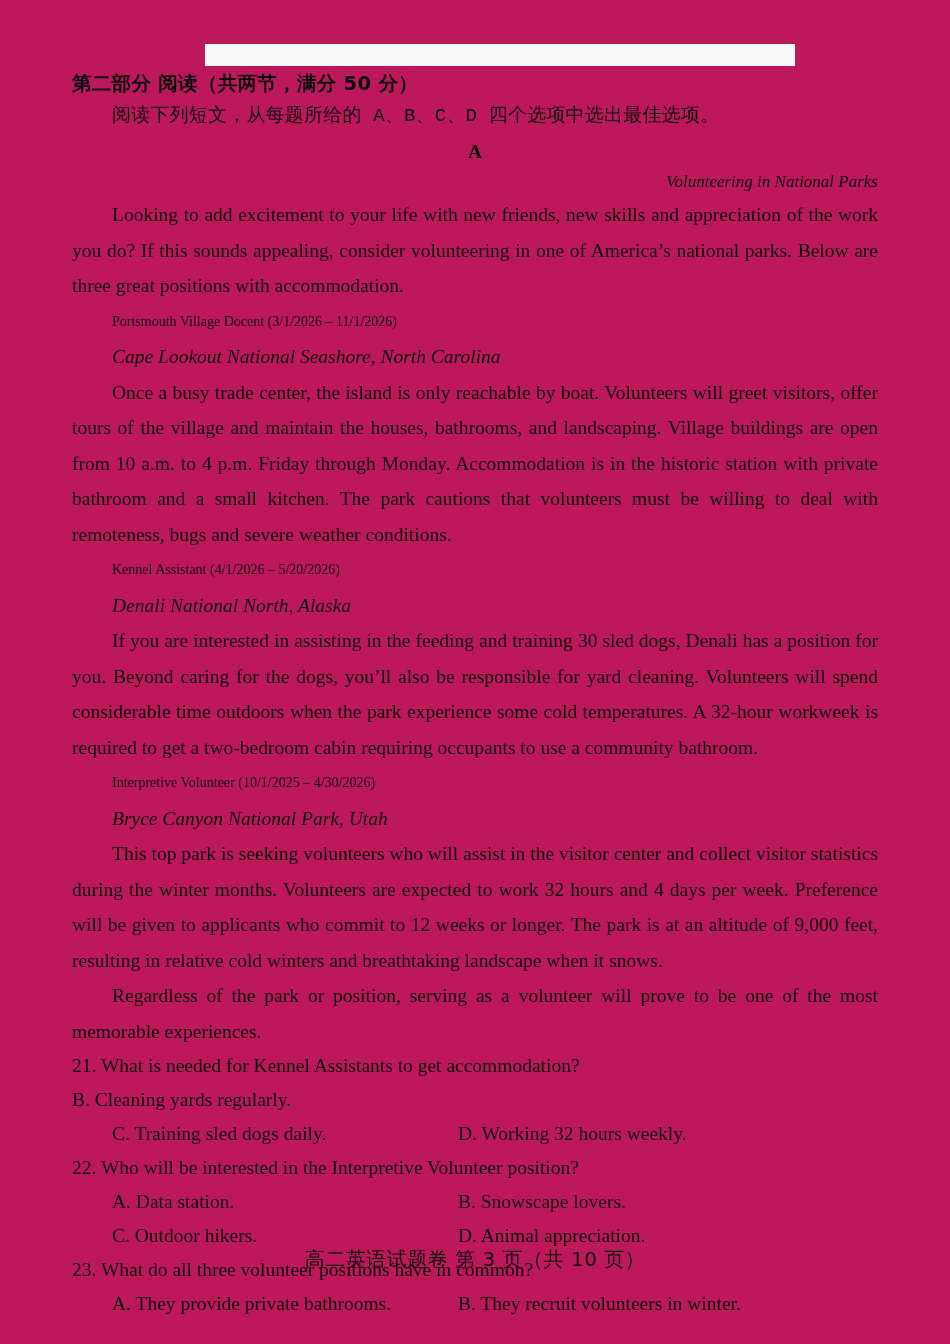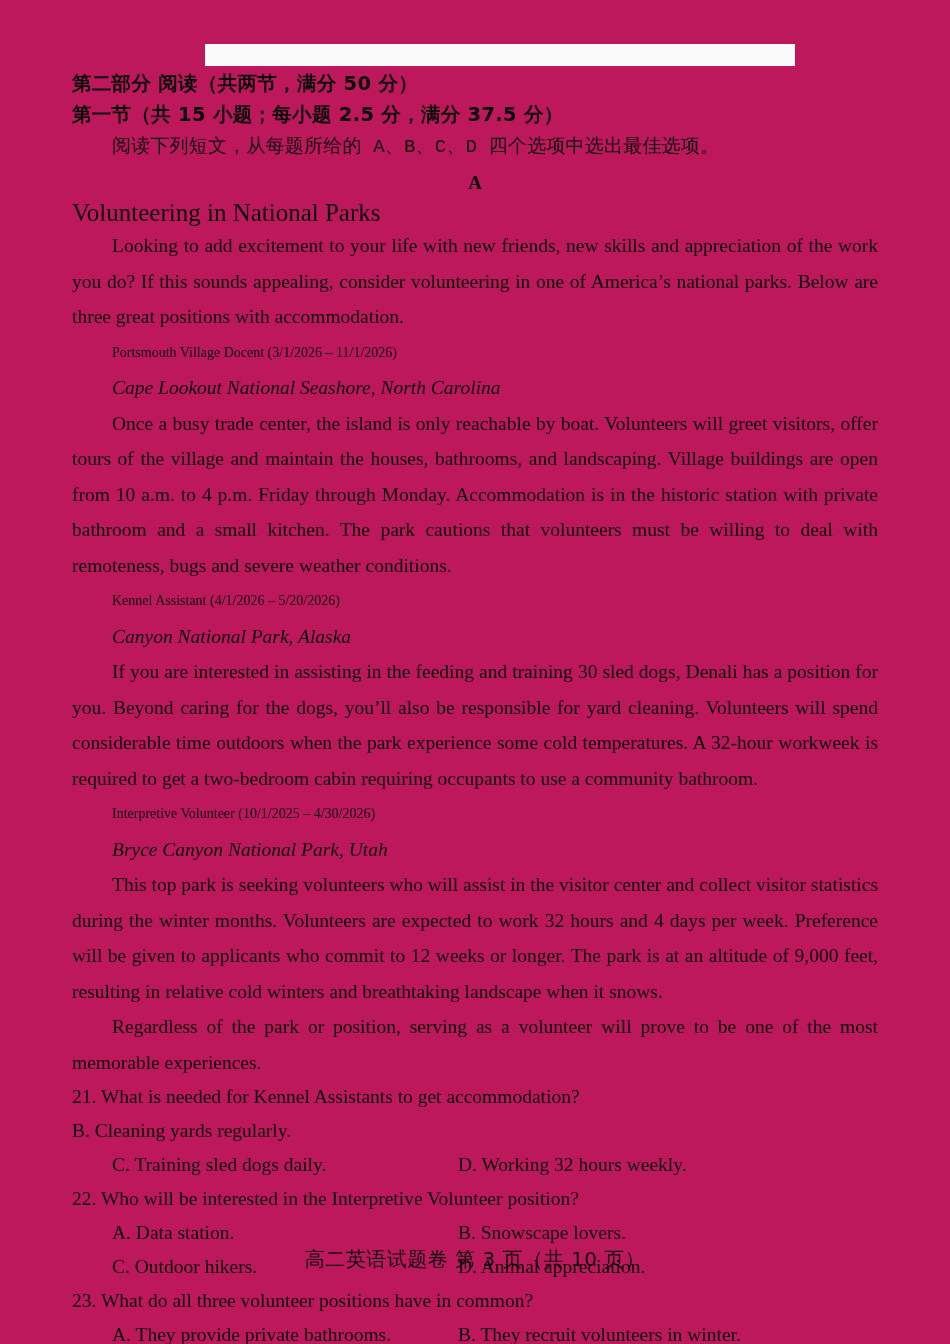--- a/index.html
+++ b/index.html
@@ -44,23 +44,24 @@
 
   
   .section-letter {
     text-align: center;
     font-weight: bold;
     font-size: 19px;
     line-height: 30px;
     margin-top: 4px;
   }
   .passage-title {
-    text-align: left;
-    font-size: 25px;
+    text-align: right;
+    font-size: 17px;
     line-height: 30px;
+    font-style: italic;
   }
 
   
   p.body {
     margin: 0;
     font-size: 19.5px;
     line-height: 35.5px;
     text-align: justify;
     text-justify: inter-word;
     text-indent: 40px;
@@ -130,36 +131,35 @@
 <body>
 
 <div class="page">
 
   <div class="scan-tint"></div>
 
   <div class="content">
 
     <div class="cn-heading">第二部分  阅读（共两节，满分 50 分）</div>
 
-    <div class="cn-heading">第一节（共 15 小题；每小题 2.5 分，满分 37.5 分）</div>
 
     <div class="cn-instruction">阅读下列短文，从每题所给的 A、B、C、D 四个选项中选出最佳选项。</div>
 
     <div class="section-letter">A</div>
 
     <div class="passage-title">Volunteering in National Parks</div>
 
     <p class="body">Looking to add excitement to your life with new friends, new skills and appreciation of the work you do? If this sounds appealing, consider volunteering in one of America’s national parks. Below are three great positions with accommodation.</p>
 
     <p class="job-title">Portsmouth Village Docent (3/1/2026 – 11/1/2026)</p>
     <p class="job-place">Cape Lookout National Seashore, North Carolina</p>
     <p class="body">Once a busy trade center, the island is only reachable by boat. Volunteers will greet visitors, offer tours of the village and maintain the houses, bathrooms, and landscaping. Village buildings are open from 10 a.m. to 4 p.m. Friday through Monday. Accommodation is in the historic station with private bathroom and a small kitchen. The park cautions that volunteers must be willing to deal with remoteness, bugs and severe weather conditions.</p>
 
     <p class="job-title">Kennel Assistant (4/1/2026 – 5/20/2026)</p>
-    <p class="job-place">Canyon National Park, Alaska</p>
+    <p class="job-place">Denali National North, Alaska</p>
     <p class="body">If you are interested in assisting in the feeding and training 30 sled dogs, Denali has a position for you. Beyond caring for the dogs, you’ll also be responsible for yard cleaning. Volunteers will spend considerable time outdoors when the park experience some cold temperatures. A 32-hour workweek is required to get a two-bedroom cabin requiring occupants to use a community bathroom.</p>
 
     <p class="job-title">Interpretive Volunteer (10/1/2025 – 4/30/2026)</p>
     <p class="job-place">Bryce Canyon National Park, Utah</p>
     <p class="body">This top park is seeking volunteers who will assist in the visitor center and collect visitor statistics during the winter months. Volunteers are expected to work 32 hours and 4 days per week. Preference will be given to applicants who commit to 12 weeks or longer. The park is at an altitude of 9,000 feet, resulting in relative cold winters and breathtaking landscape when it snows.</p>
 
     <p class="body">Regardless of the park or position, serving as a volunteer will prove to be one of the most memorable experiences.</p>
 
     <div class="question">21. What is needed for Kennel Assistants to get accommodation?</div>
     <div class="options-row">

